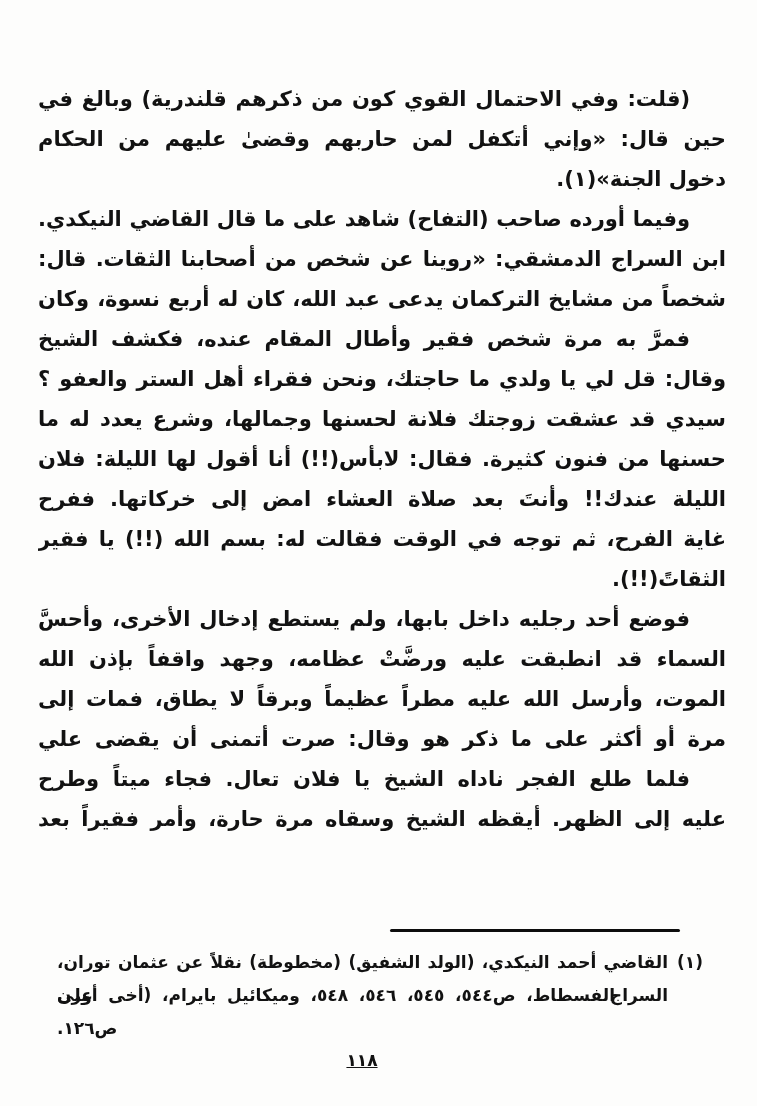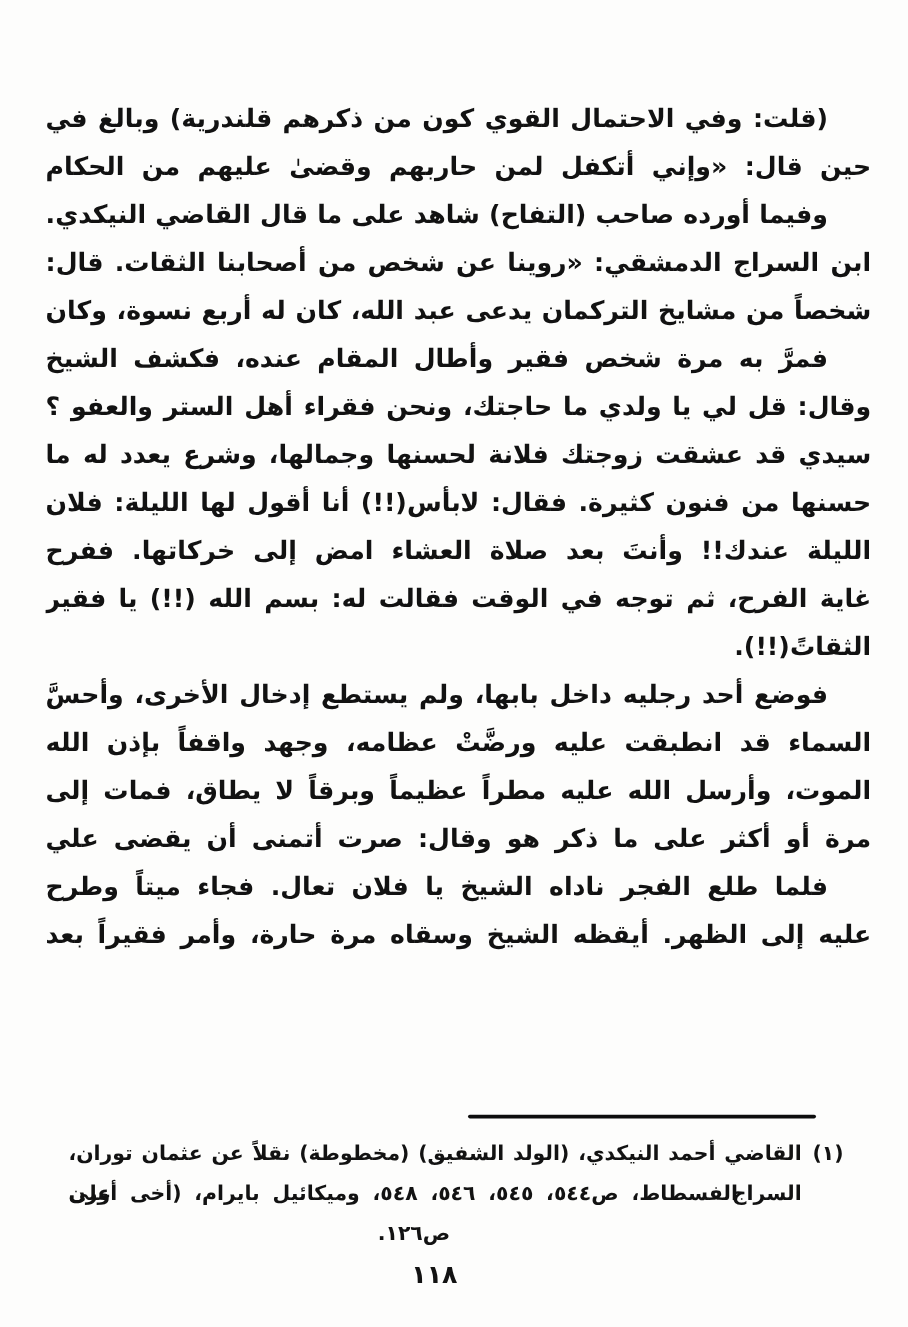--- a/index.html
+++ b/index.html
@@ -76,45 +76,47 @@
     overflow: hidden;
   }
   .fn-l2 {
     padding-right: 88px;
     text-align: justify;
     text-align-last: justify;
     overflow: hidden;
   }
   .fn-l3 {
     padding-right: 70px;
-    text-align: center;
+    text-align: left;
   }
   
   .page-number {
     position: absolute;
     top: 1050px;
     left: 325px;
     width: 74px;
     text-align: center;
-    font-size: 21px;
+    font-size: 17px;
     font-weight: 700;
     letter-spacing: 4px;
     direction: ltr;
+    text-decoration: underline;
   }
 </style>
 </head>
 <body>
 
 <div class="page" lang="ar">
 
   <main class="body-text">
 
     <div class="para">
       <div class="line j indent">(قلت: وفي الاحتمال القوي كون من ذكرهم قلندرية) وبالغ في كلامه</div>
       <div class="line j">حين قال: «وإني أتكفل لمن حاربهم وقضىٰ عليهم من الحكام والأمراء</div>
+      <div class="line">دخول الجنة»(١).</div>
     </div>
 
     <div class="para">
       <div class="line j indent">وفيما أورده صاحب (التفاح) شاهد على ما قال القاضي النيكدي. قال</div>
       <div class="line j">ابن السراج الدمشقي: «روينا عن شخص من أصحابنا الثقات. قال: أعرف</div>
       <div class="line j">شخصاً من مشايخ التركمان يدعى عبد الله، كان له أربع نسوة، وكان كثير</div>
     </div>
 
     <div class="para">
       <div class="line j indent">فمرَّ به مرة شخص فقير وأطال المقام عنده، فكشف الشيخ أمره باطناً</div>

